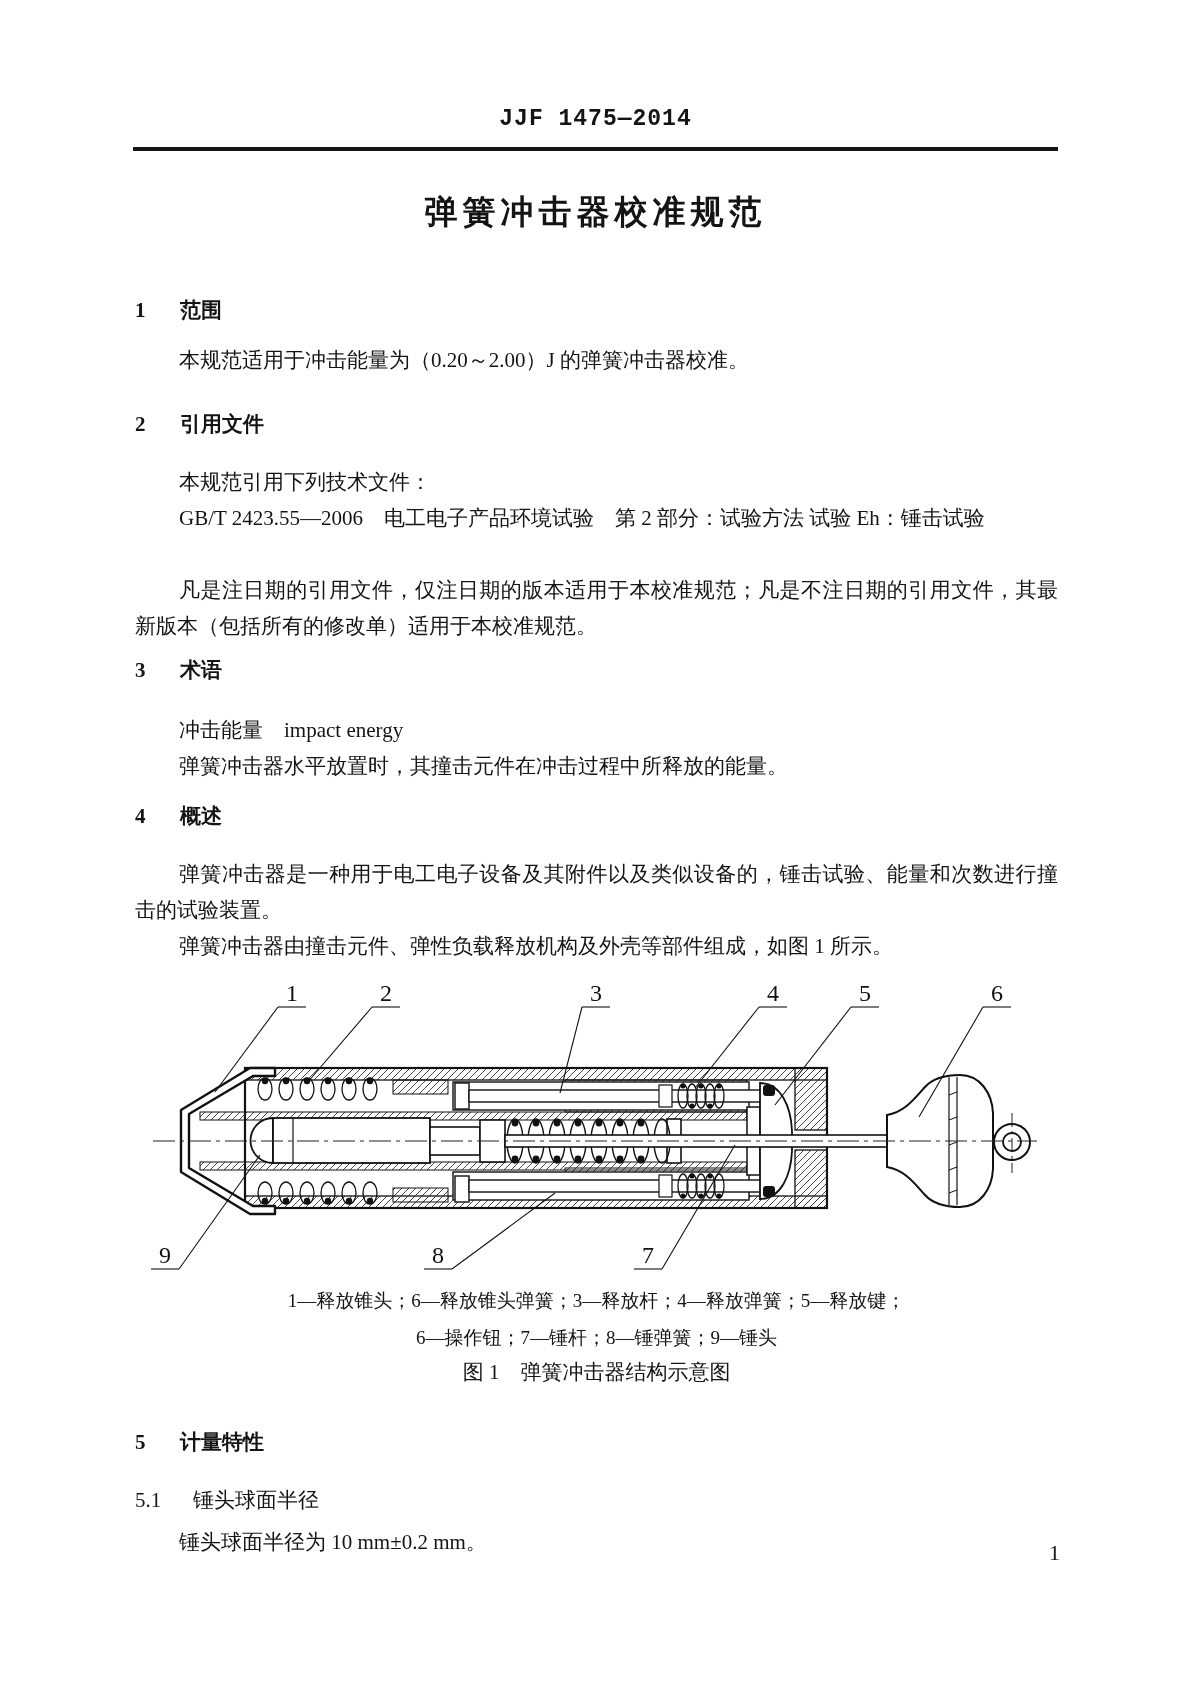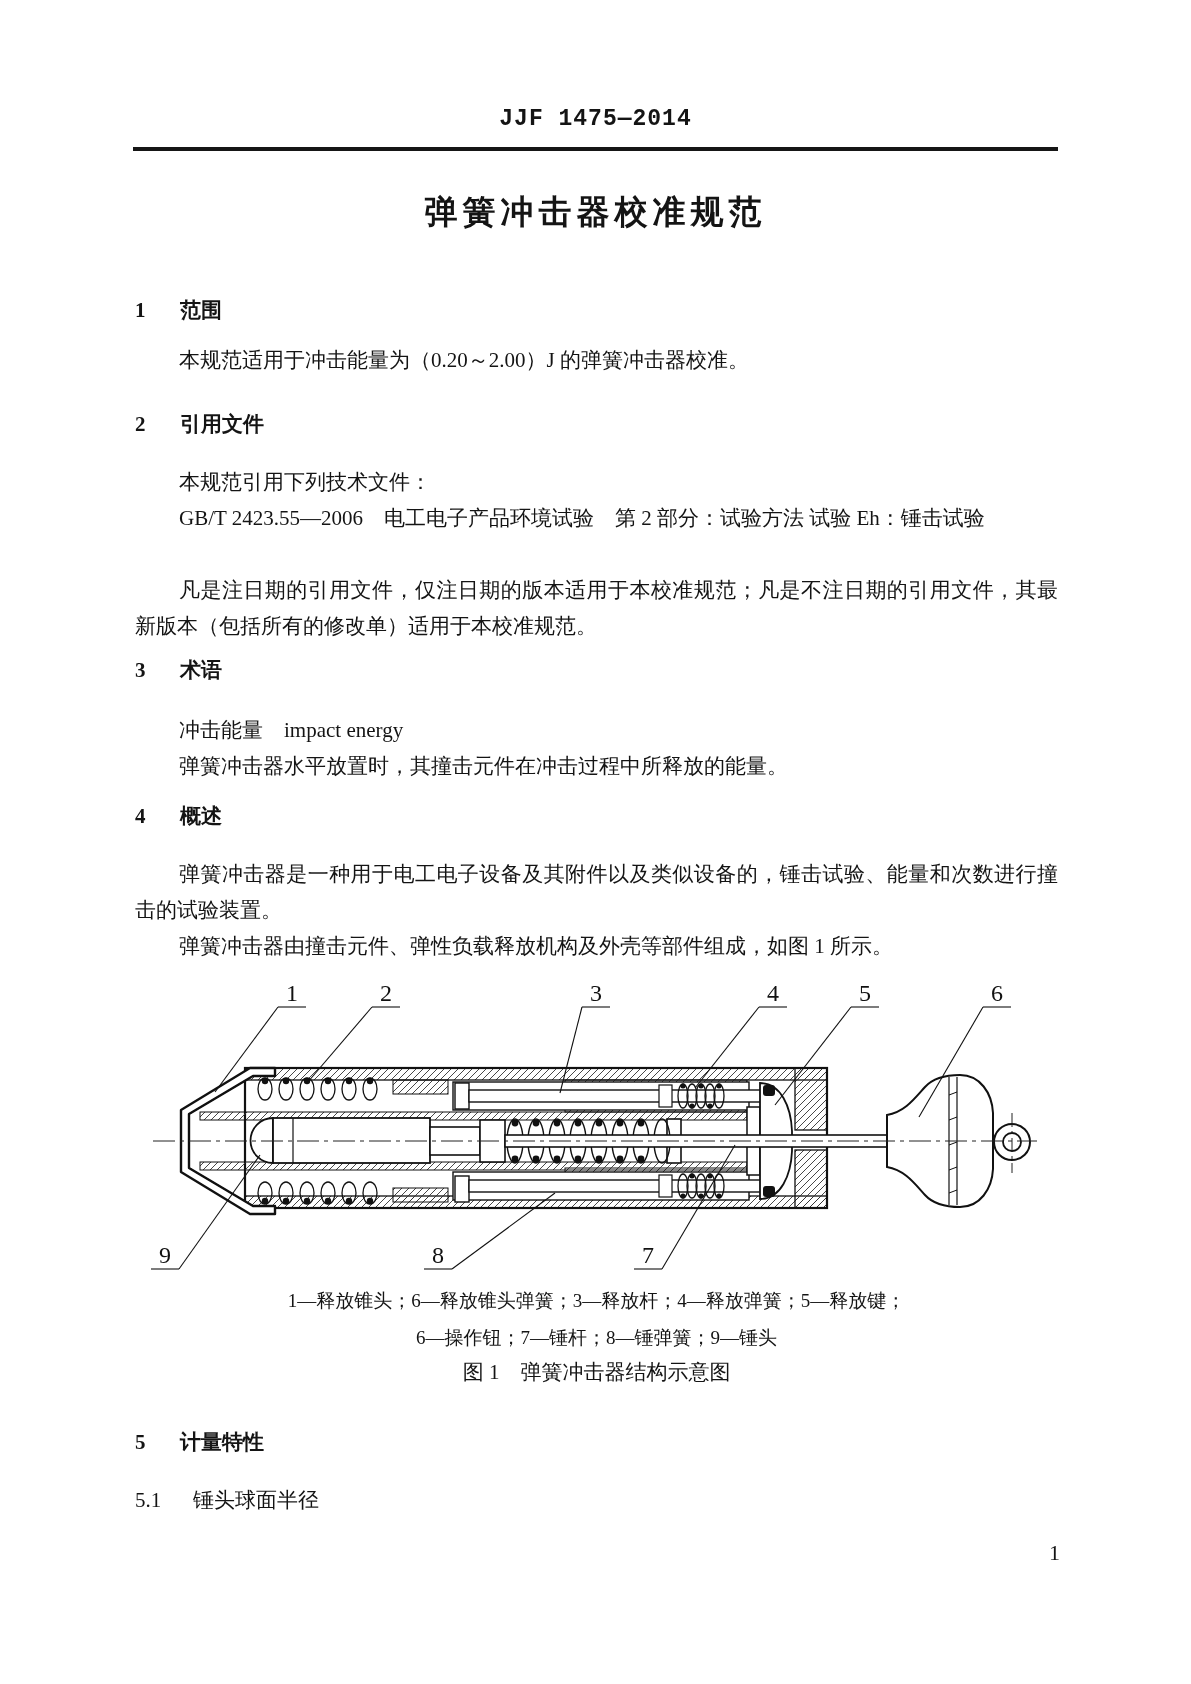--- a/index.html
+++ b/index.html
@@ -256,15 +256,16 @@
   <div class="abs legend" style="top:1288px">1—释放锥头；6—释放锥头弹簧；3—释放杆；4—释放弹簧；5—释放键；</div>
   <div class="abs legend" style="top:1325px">6—操作钮；7—锤杆；8—锤弹簧；9—锤头</div>
   <div class="abs fig-caption" style="top:1358px">图 1　弹簧冲击器结构示意图</div>
 
   <div class="abs sec-h" style="top:1428px">
     <span class="h-num">5</span><span>计量特性</span>
   </div>
   <div class="abs sub-h" style="top:1486px">
     <span class="h-num">5.1</span><span>锤头球面半径</span>
   </div>
+  <div class="abs para" style="top:1524px">锤头球面半径为 10 mm±0.2 mm。</div>
 
   <div class="abs page-num">1</div>
 </div>
 
 </body></html>

